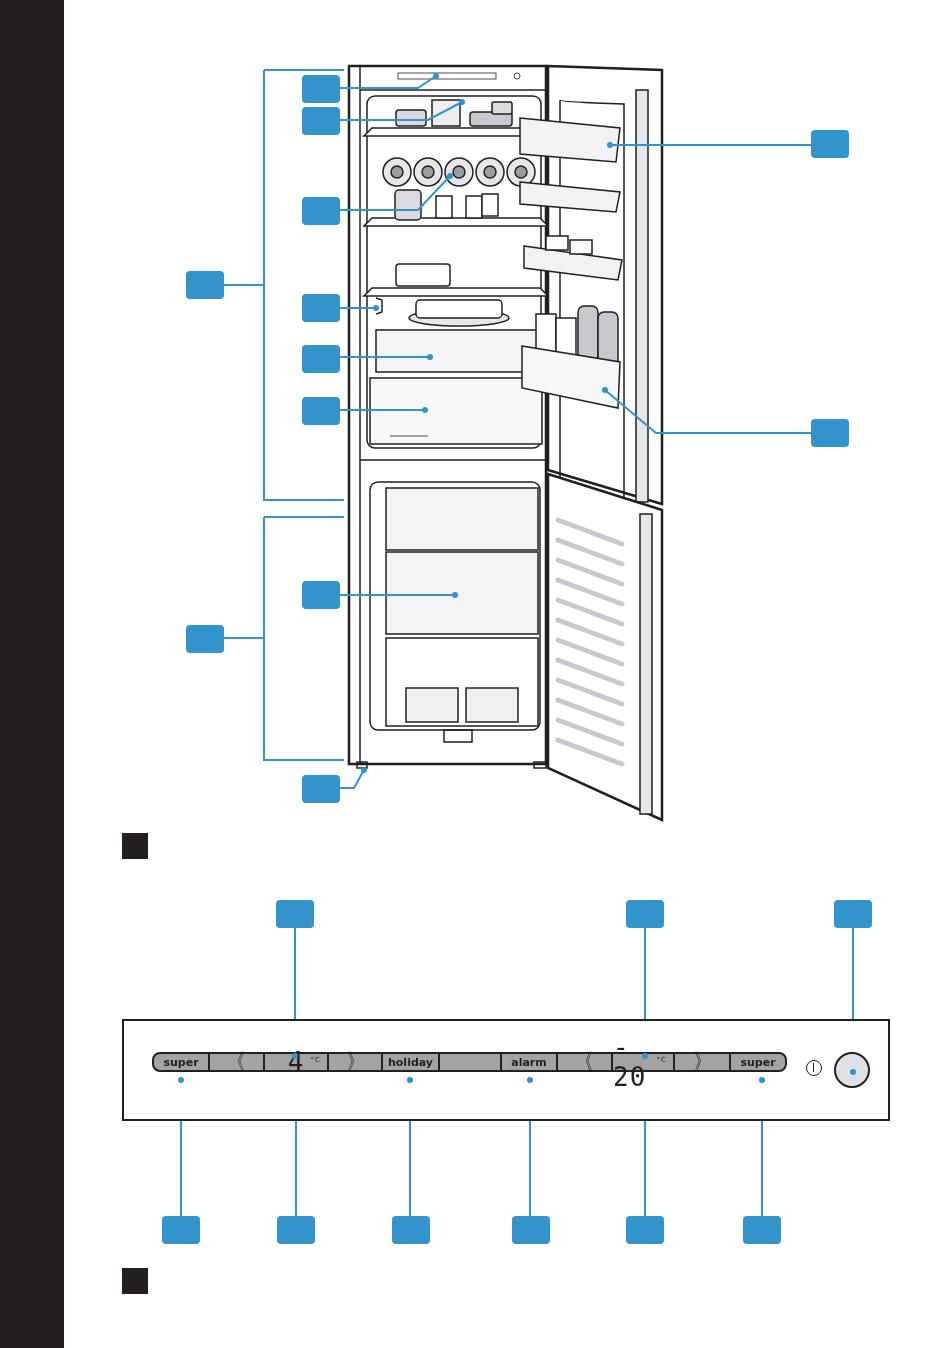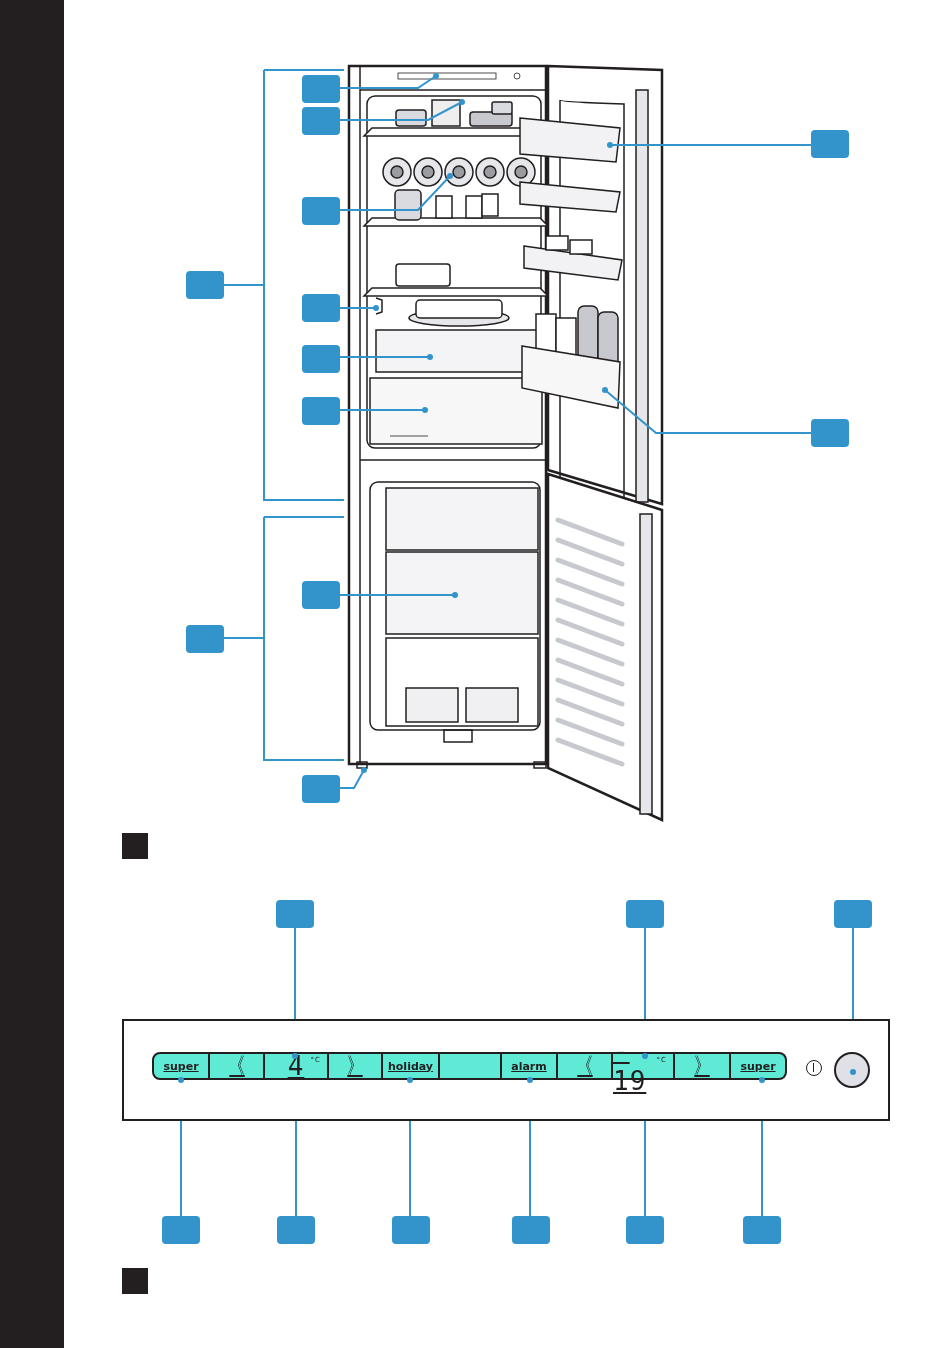--- a/index.html
+++ b/index.html
@@ -4,22 +4,22 @@
 <style>
   html, body { margin:0; padding:0; }
   body { width:950px; height:1348px; position:relative; background:#ffffff; overflow:hidden;
          font-family:"DejaVu Sans", sans-serif; }
   .sidebar { position:absolute; left:0; top:0; width:64px; height:1348px; background:#231f20; }
   .fig-square { position:absolute; width:26px; height:26px; background:#231f20; }
   .callout { position:absolute; width:38px; height:28px; background:#3394cc; border-radius:4px; }
   svg.art { position:absolute; left:0; top:0; }
   .panel { position:absolute; left:122px; top:1019px; width:768px; height:102px; border:2px solid #231f20; box-sizing:border-box; background:#fff; }
   .btnrow { position:absolute; left:152px; top:1052px; height:36px; display:flex; }
-  .seg { height:28px; box-sizing:border-box; border:2px solid #231f20; border-left-width:0; display:flex; align-items:center; justify-content:center;
-         font-weight:bold; font-size:11px; color:#231f20; background:#5eead4;text-decoration:underline; }
+  .seg { height:20px; box-sizing:border-box; border:2px solid #231f20; border-left-width:0; display:flex; align-items:center; justify-content:center;
+         font-weight:bold; font-size:11px; color:#231f20; background:#a3a3a3; }
   .seg.first { border-left-width:2px; border-radius:8px 0 0 8px; }
   .seg.last { border-radius:0 8px 8px 0; }
   .display { position:relative; font-family:"DejaVu Sans Mono", monospace; font-weight:normal; font-size:26px; letter-spacing:1px; }
   .display .unit { position:absolute; top:2px; right:6px; font-size:7px; font-family:"DejaVu Sans", sans-serif; }
   .chev { font-size:22px; font-weight:normal; font-family:"DejaVu Sans", sans-serif; transform:scaleX(0.7); }
   .power-sym { position:absolute; left:806px; top:1060px; width:16px; height:16px; border:1.5px solid #231f20; border-radius:50%; box-sizing:border-box; }
   .power-sym::after { content:""; position:absolute; left:5.5px; top:2px; width:1.5px; height:9px; background:#231f20; }
   .power-btn { position:absolute; left:834px; top:1052px; width:36px; height:36px; border:2px solid #231f20; border-radius:50%; background:#dfe1e6; box-sizing:border-box; }
 </style>
 </head>
@@ -202,21 +202,21 @@
       <span>holiday</span>
     </div>
   <div class="seg" style="width:62px;"></div>
   <div class="seg" style="width:56px;text-align:right;">
       <span>alarm</span>
     </div>
   <div class="seg" style="width:55px;">
       <span class="chev">《</span>
     </div>
   <div class="seg display" style="width:62px;">
-      <span>- 19</span>
+      <span>- 20</span>
       <span class="unit">°C</span>
     </div>
   <div class="seg" style="width:56px;">
       <span class="chev">》</span>
     </div>
   <div class="seg last" style="width:56px;">
       <span>super</span>
     </div>
 </div>
 

